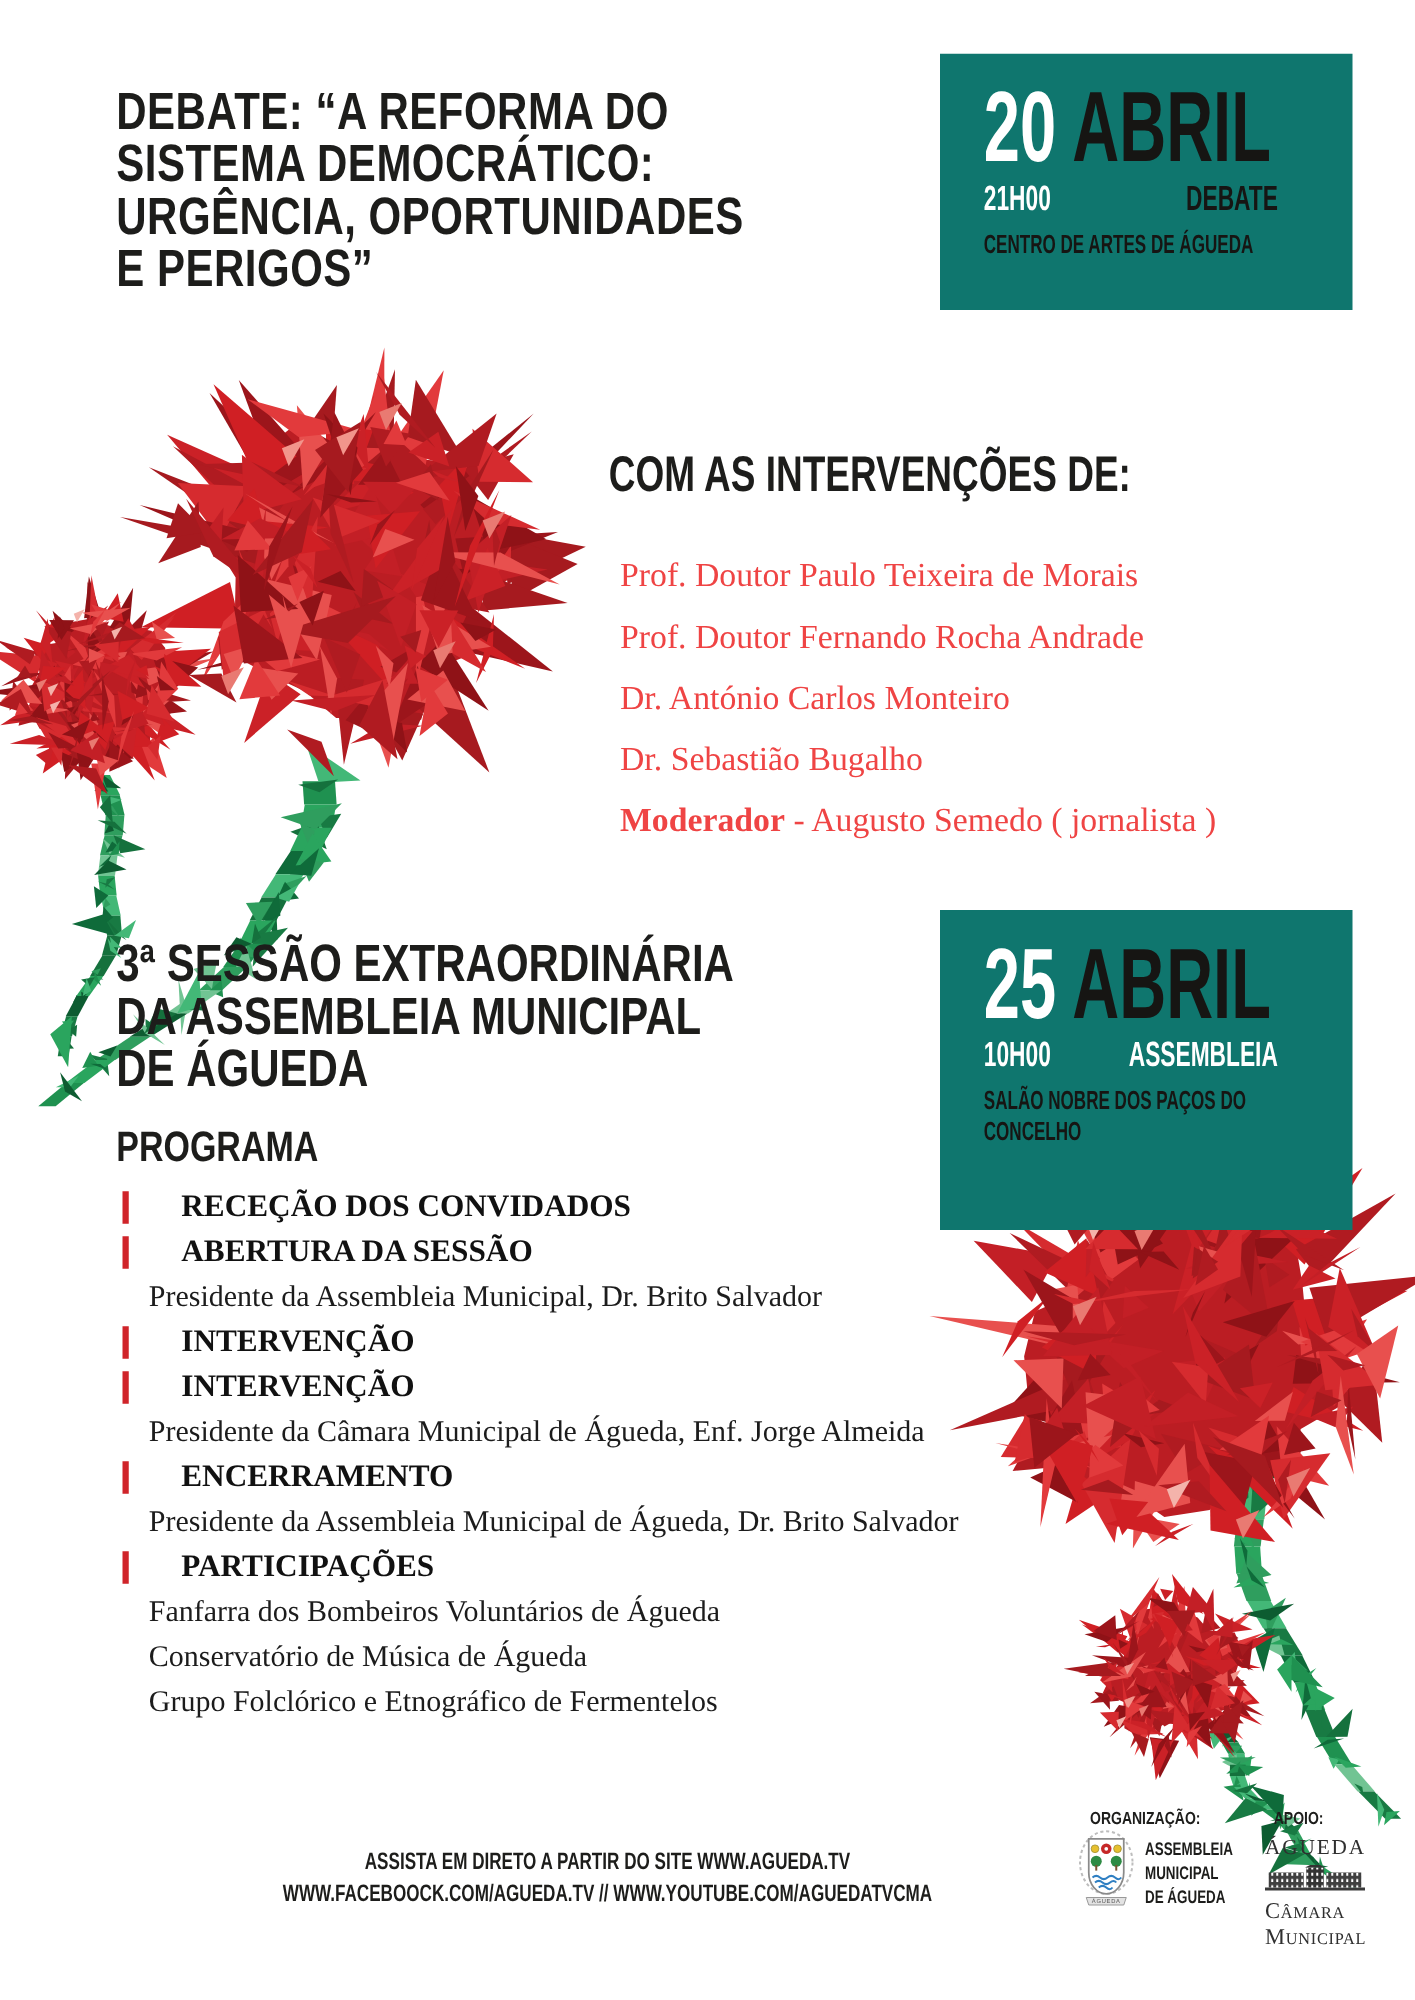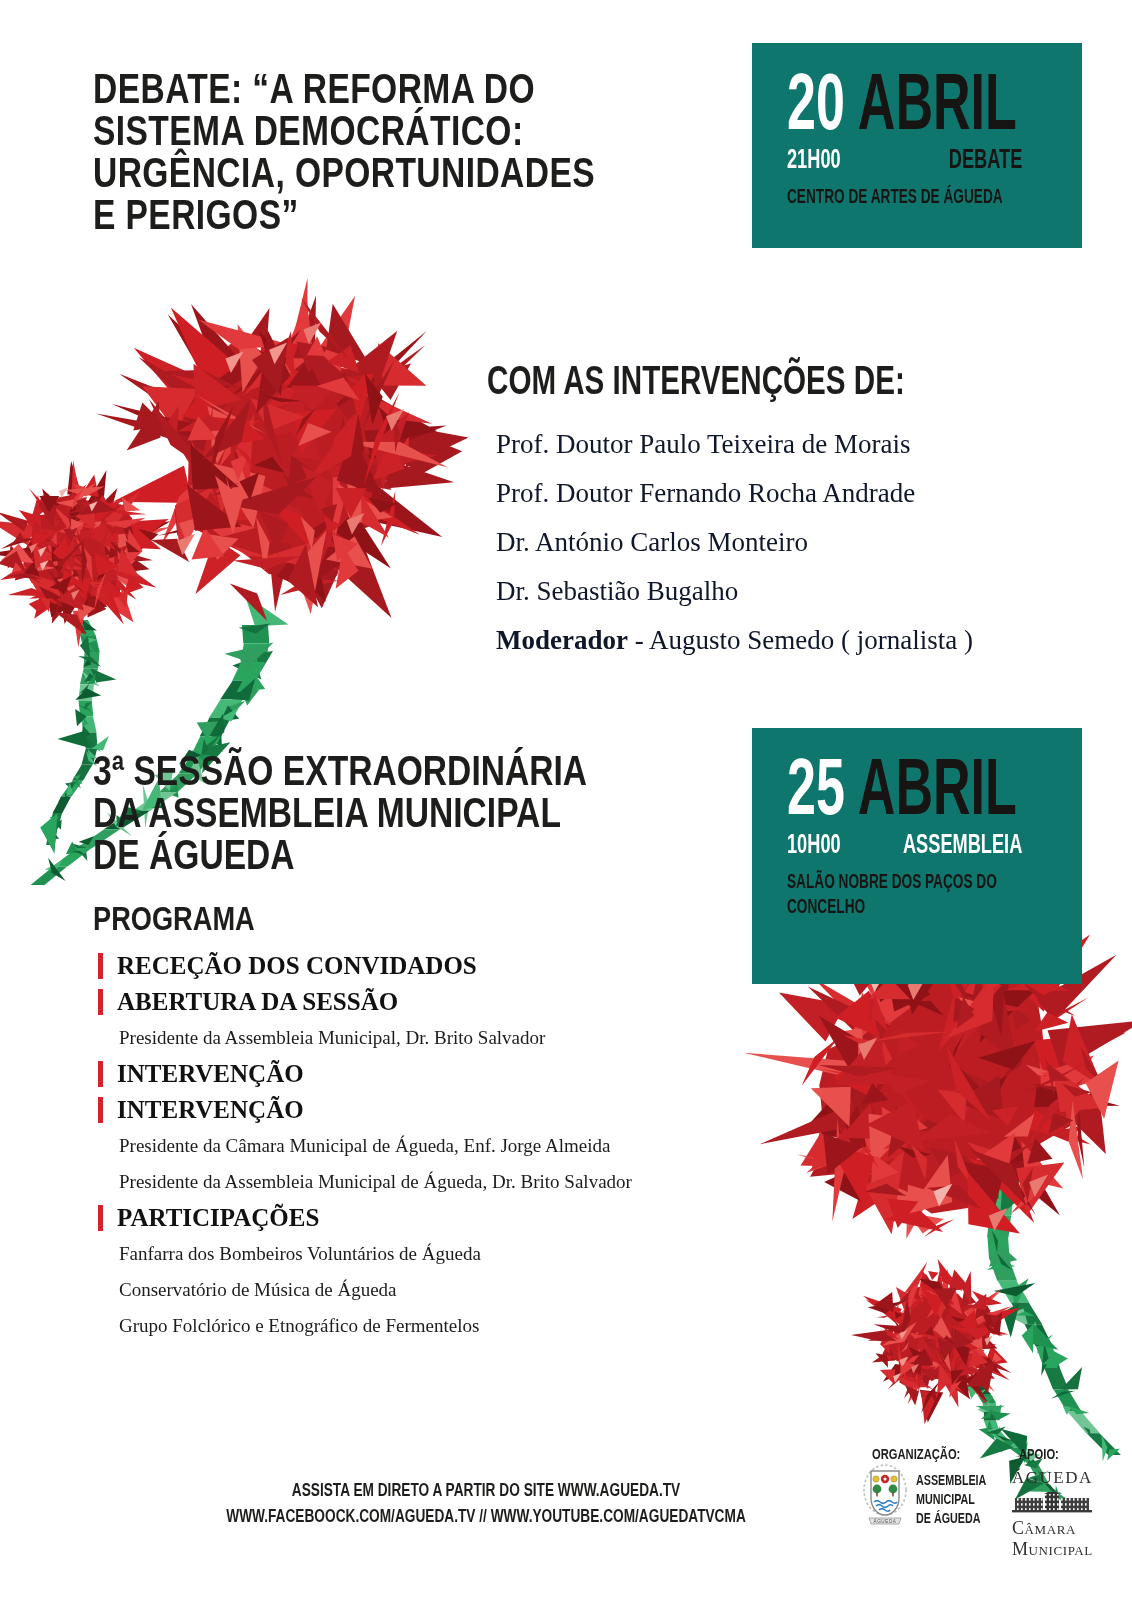--- a/index.html
+++ b/index.html
@@ -18,34 +18,34 @@
   #box1{top:43px;height:205px;}
   #box2{top:728px;height:256px;}
   .dbin{position:absolute;left:35px;top:28px;width:362px;transform:scaleX(.65);transform-origin:0 0;}
   .db1{display:flex;gap:20px;font-size:80px;line-height:62px;font-weight:700;}
   .db2{display:flex;justify-content:space-between;font-size:28px;line-height:28px;margin-top:12px;font-weight:700;}
   .db3{font-size:21px;line-height:25px;margin-top:10px;font-weight:700;}
   .w{color:#ffffff;} .k{color:#161513;}
 
   .speak-h{position:absolute;left:487px;top:358px;font-size:40px;transform:scaleX(.74);
            transform-origin:0 0;white-space:nowrap;}
-  .speak-list{position:absolute;left:496px;top:420px;font-size:27px;line-height:49px;color:#0f172a;}
+  .speak-list{position:absolute;left:496px;top:436px;font-size:27px;line-height:49px;color:#ef4444;}
   .speak-list .bold{font-weight:700;}
 
   .session{position:absolute;left:93px;top:750px;font-size:42px;line-height:42px;
            transform:scaleX(.8);transform-origin:0 0;white-space:pre-line;}
   .programa{position:absolute;left:93px;top:899px;font-size:34px;transform:scaleX(.8);
             transform-origin:0 0;white-space:nowrap;}
 
   .prog{position:absolute;left:98px;top:948px;}
-  .prow{display:flex;align-items:center;height:36px;}
+  .prow{display:flex;align-items:center;height:36px;gap:28px;}
   .pbar{width:5px;height:26px;background:#d0242a;margin-right:14px;flex:0 0 auto;}
   .prow.h .ptxt{font-family:"Liberation Serif",serif;font-weight:700;font-size:25px;color:#111;}
   .prow.d{padding-left:21px;}
-  .prow.d .ptxt{font-family:"Liberation Serif",serif;font-size:19px;color:#1c1c1c;}
+  .prow.d .ptxt{font-family:"Liberation Serif",serif;font-size:24px;color:#1c1c1c;}
 
   .fline{position:absolute;left:486px;transform:translateX(-50%) scaleX(.72);transform-origin:50% 0;
          white-space:nowrap;font-size:19px;}
   #f1{top:1479px;} #f2{top:1505px;}
 
   .clabel{position:absolute;font-size:14px;transform:scaleX(.8);transform-origin:0 0;white-space:nowrap;}
   #orgl{left:872px;top:1446px;} #apl{left:1019px;top:1446px;}
   .orgname{position:absolute;left:916px;top:1471px;font-size:14.5px;line-height:19px;white-space:pre-line;
            transform:scaleX(.74);transform-origin:0 0;}
   #crest{position:absolute;left:862px;top:1464px;}
@@ -1012,20 +1012,24 @@
         <span class="pbar"></span>
         <span class="ptxt">INTERVENÇÃO</span>
       </div>
     <div class="prow h">
         <span class="pbar"></span>
         <span class="ptxt">INTERVENÇÃO</span>
       </div>
     <div class="prow d">
         <span class="ptxt">Presidente da Câmara Municipal de Águeda, Enf. Jorge Almeida</span>
       </div>
+    <div class="prow h">
+        <span class="pbar"></span>
+        <span class="ptxt">ENCERRAMENTO</span>
+      </div>
     <div class="prow d">
         <span class="ptxt">Presidente da Assembleia Municipal de Águeda, Dr. Brito Salvador</span>
       </div>
     <div class="prow h">
         <span class="pbar"></span>
         <span class="ptxt">PARTICIPAÇÕES</span>
       </div>
     <div class="prow d">
         <span class="ptxt">Fanfarra dos Bombeiros Voluntários de Águeda</span>
       </div>

